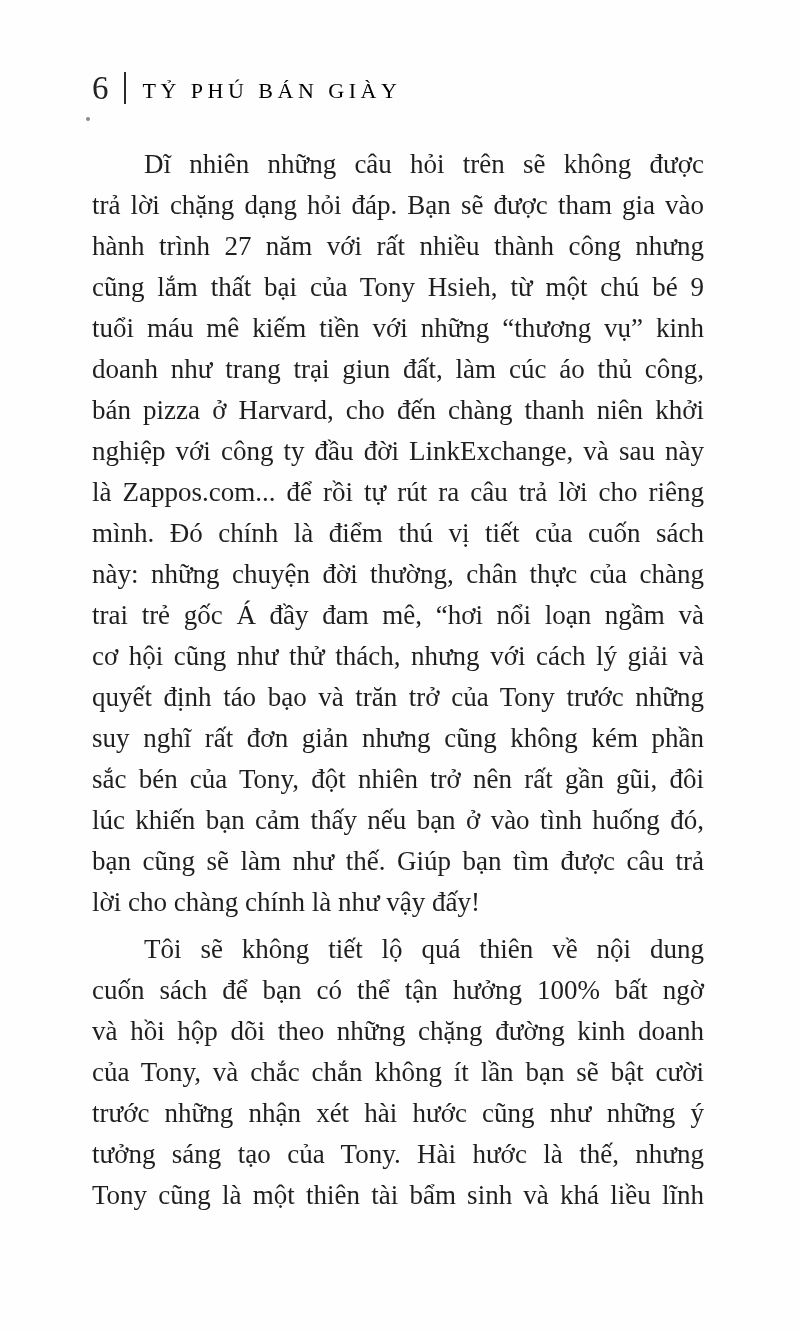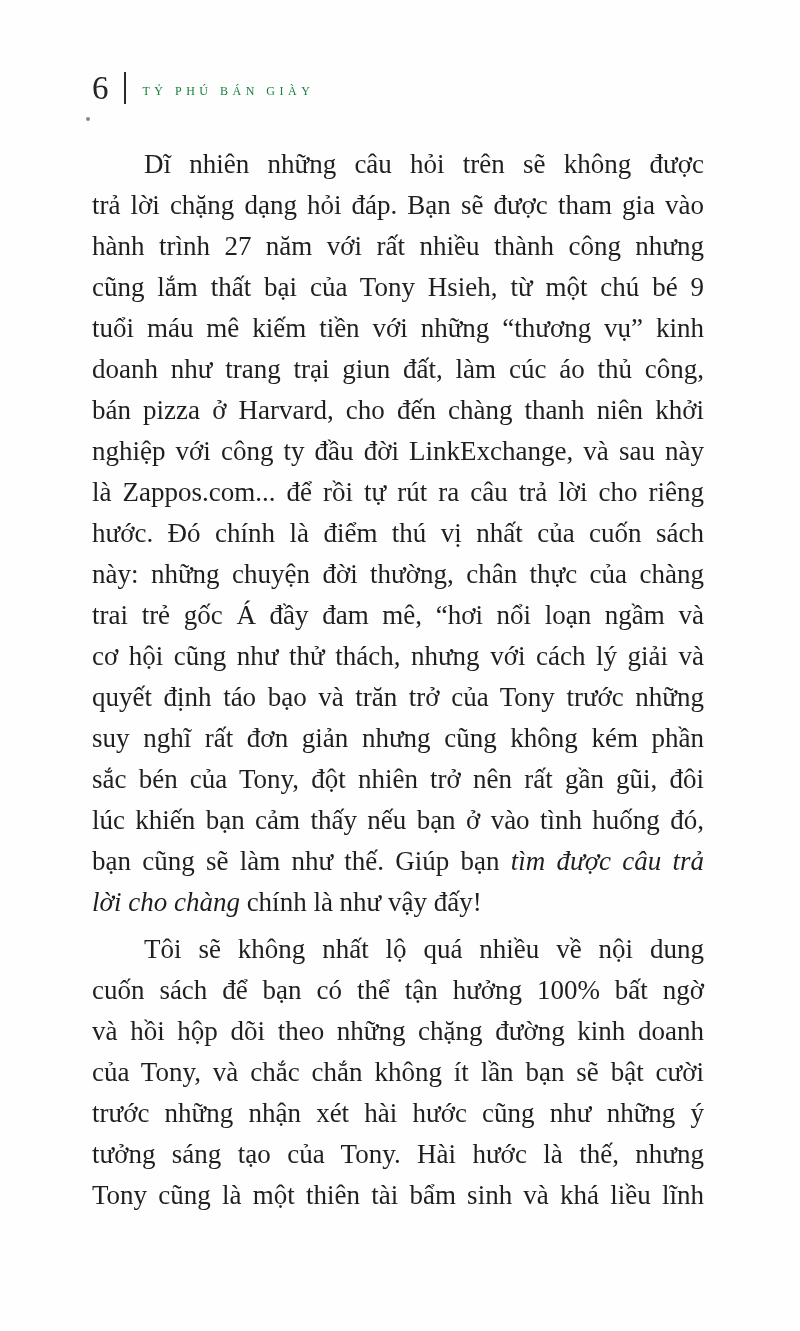--- a/index.html
+++ b/index.html
@@ -25,23 +25,23 @@
     font-size: 33px;
     line-height: 36px;
     color: #242424;
   }
   .header-divider {
     width: 2px; height: 32px;
     background: #2a2a2a;
     margin: 0 17px 0 15px;
   }
   .running-title {
-    font-size: 12px;
+    font-size: 22px;
     letter-spacing: 4.5px;
-    color: #15803d;
+    color: #000000;
     padding-top: 6px;
   }
   .artifact-dot {
     position: absolute;
     left: 86px; top: 117px;
     width: 4px; height: 4px;
     border-radius: 50%;
     background: #8a8a8a;
   }
   .text-block {
@@ -55,21 +55,21 @@
     line-height: 41px;
     height: 41px;
     color: #1f1f1f;
     hyphens: none;
   }
   .line.fill {
     text-align: justify;
     text-align-last: justify;
   }
   .line.indent { text-indent: 52px; }
-  .seg-italic { font-style: italic; }
+  .seg-italic { }
   .seg-roman { font-style: normal; }
 </style>
 </head>
 <body>
 
 <div class="page">
 
   <div class="header">
     <span class="page-num">6</span>
     <span class="header-divider"></span>
@@ -82,33 +82,33 @@
       <div class="paragraph">
         <div class="line fill indent"><span class="seg-roman">Dĩ nhiên những câu hỏi trên sẽ không được</span></div>
         <div class="line fill"><span class="seg-roman">trả lời chặng dạng hỏi đáp. Bạn sẽ được tham gia vào</span></div>
         <div class="line fill"><span class="seg-roman">hành trình 27 năm với rất nhiều thành công nhưng</span></div>
         <div class="line fill"><span class="seg-roman">cũng lắm thất bại của Tony Hsieh, từ một chú bé 9</span></div>
         <div class="line fill"><span class="seg-roman">tuổi máu mê kiếm tiền với những “thương vụ” kinh</span></div>
         <div class="line fill"><span class="seg-roman">doanh như trang trại giun đất, làm cúc áo thủ công,</span></div>
         <div class="line fill"><span class="seg-roman">bán pizza ở Harvard, cho đến chàng thanh niên khởi</span></div>
         <div class="line fill"><span class="seg-roman">nghiệp với công ty đầu đời LinkExchange, và sau này</span></div>
         <div class="line fill"><span class="seg-roman">là Zappos.com... để rồi tự rút ra câu trả lời cho riêng</span></div>
-        <div class="line fill"><span class="seg-roman">hước. Đó chính là điểm thú vị nhất của cuốn sách</span></div>
+        <div class="line fill"><span class="seg-roman">mình. Đó chính là điểm thú vị tiết của cuốn sách</span></div>
         <div class="line fill"><span class="seg-roman">này: những chuyện đời thường, chân thực của chàng</span></div>
         <div class="line fill"><span class="seg-roman">trai trẻ gốc Á đầy đam mê, “hơi nổi loạn ngầm và</span></div>
         <div class="line fill"><span class="seg-roman">cơ hội cũng như thử thách, nhưng với cách lý giải và</span></div>
         <div class="line fill"><span class="seg-roman">quyết định táo bạo và trăn trở của Tony trước những</span></div>
         <div class="line fill"><span class="seg-roman">suy nghĩ rất đơn giản nhưng cũng không kém phần</span></div>
         <div class="line fill"><span class="seg-roman">sắc bén của Tony, đột nhiên trở nên rất gần gũi, đôi</span></div>
         <div class="line fill"><span class="seg-roman">lúc khiến bạn cảm thấy nếu bạn ở vào tình huống đó,</span></div>
         <div class="line fill"><span class="seg-roman">bạn cũng sẽ làm như thế. Giúp bạn </span><span class="seg-italic">tìm được câu trả</span></div>
         <div class="line"><span class="seg-italic">lời cho chàng</span><span class="seg-roman"> chính là như vậy đấy!</span></div>
       </div>
       <div class="paragraph">
-        <div class="line fill indent"><span class="seg-roman">Tôi sẽ không nhất lộ quá nhiều về nội dung</span></div>
+        <div class="line fill indent"><span class="seg-roman">Tôi sẽ không tiết lộ quá thiên về nội dung</span></div>
         <div class="line fill"><span class="seg-roman">cuốn sách để bạn có thể tận hưởng 100% bất ngờ</span></div>
         <div class="line fill"><span class="seg-roman">và hồi hộp dõi theo những chặng đường kinh doanh</span></div>
         <div class="line fill"><span class="seg-roman">của Tony, và chắc chắn không ít lần bạn sẽ bật cười</span></div>
         <div class="line fill"><span class="seg-roman">trước những nhận xét hài hước cũng như những ý</span></div>
         <div class="line fill"><span class="seg-roman">tưởng sáng tạo của Tony. Hài hước là thế, nhưng</span></div>
         <div class="line fill"><span class="seg-roman">Tony cũng là một thiên tài bẩm sinh và khá liều lĩnh</span></div>
       </div>
     </div>
 
 </div>

